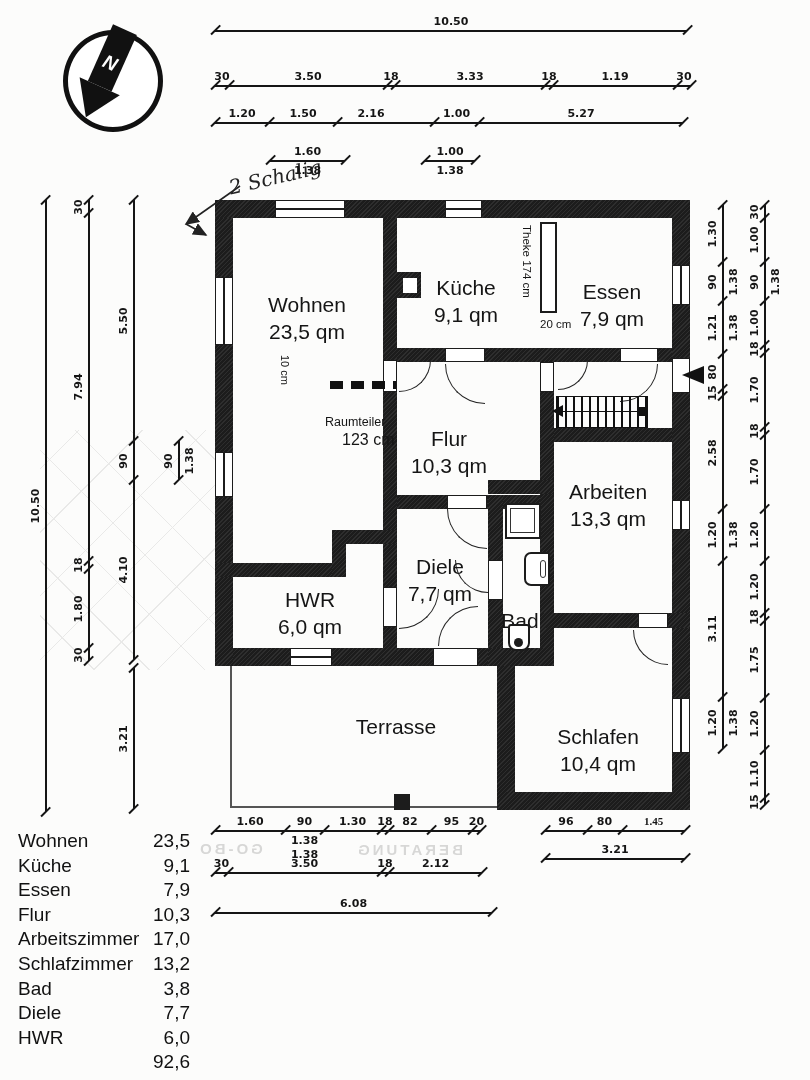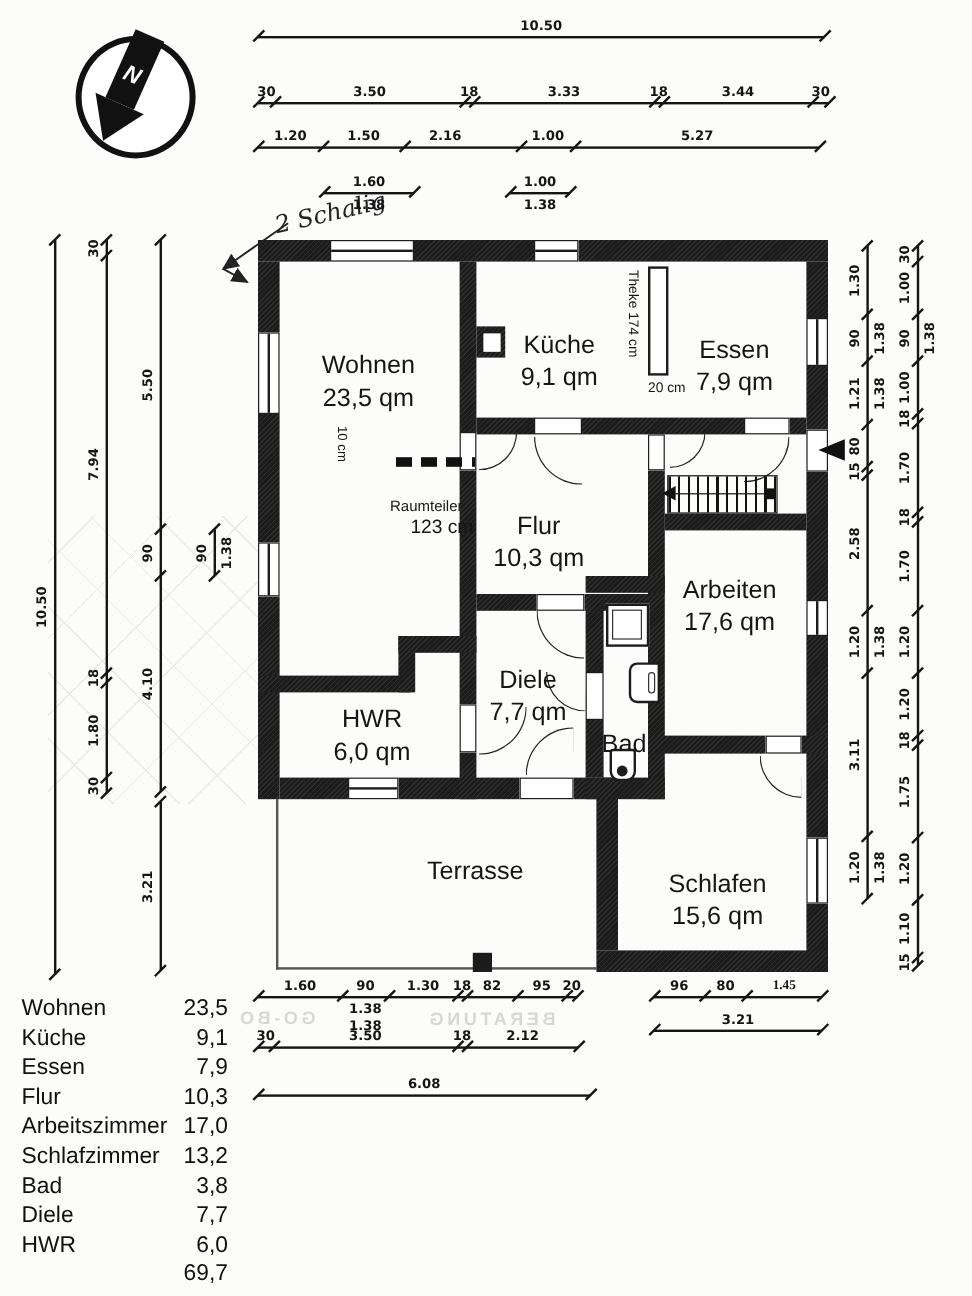--- a/index.html
+++ b/index.html
@@ -136,57 +136,57 @@
       <div class="room-label" style="left: 612px; top: 305px;">
         <div>Essen</div>
         <div>7,9 qm</div>
       </div>
       <div class="room-label" style="left: 449px; top: 452px;">
         <div>Flur</div>
         <div>10,3 qm</div>
       </div>
       <div class="room-label" style="left: 608px; top: 505px;">
         <div>Arbeiten</div>
-        <div>17,6 qm</div>
+        <div>13,3 qm</div>
       </div>
       <div class="room-label" style="left: 440px; top: 580px;">
         <div>Diele</div>
         <div>7,7 qm</div>
       </div>
       <div class="room-label" style="left: 520px; top: 620px;">
         <div>Bad</div>
       </div>
       <div class="room-label" style="left: 310px; top: 613px;">
         <div>HWR</div>
         <div>6,0 qm</div>
       </div>
       <div class="room-label" style="left: 396px; top: 726px;">
         <div>Terrasse</div>
       </div>
       <div class="room-label" style="left: 598px; top: 750px;">
         <div>Schlafen</div>
-        <div>15,6 qm</div>
+        <div>10,4 qm</div>
       </div>
       <div class="dim-line" style="left: 215px; top: 30px; width: 472px; height: 1.5px;"></div>
       <div class="tick" style="left: 208.5px; top: 29.2px;"></div>
       <div class="dim-label" style="left: 451px; top: 15px; transform: translateX(-50%);">10.50</div>
       <div class="tick" style="left: 680.5px; top: 29.2px;"></div>
       <div class="dim-line" style="left: 215px; top: 85px; width: 476px; height: 1.5px;"></div>
       <div class="tick" style="left: 208.5px; top: 84.2px;"></div>
       <div class="dim-label" style="left: 222px; top: 70px; transform: translateX(-50%);">30</div>
       <div class="tick" style="left: 222.5px; top: 84.2px;"></div>
       <div class="dim-label" style="left: 308px; top: 70px; transform: translateX(-50%);">3.50</div>
       <div class="tick" style="left: 380.5px; top: 84.2px;"></div>
       <div class="dim-label" style="left: 391px; top: 70px; transform: translateX(-50%);">18</div>
       <div class="tick" style="left: 388.5px; top: 84.2px;"></div>
       <div class="dim-label" style="left: 470px; top: 70px; transform: translateX(-50%);">3.33</div>
       <div class="tick" style="left: 538.5px; top: 84.2px;"></div>
       <div class="dim-label" style="left: 549px; top: 70px; transform: translateX(-50%);">18</div>
       <div class="tick" style="left: 546.5px; top: 84.2px;"></div>
-      <div class="dim-label" style="left: 615px; top: 70px; transform: translateX(-50%);">3.44</div>
+      <div class="dim-label" style="left: 615px; top: 70px; transform: translateX(-50%);">1.19</div>
       <div class="tick" style="left: 670.5px; top: 84.2px;"></div>
       <div class="dim-label" style="left: 684px; top: 70px; transform: translateX(-50%);">30</div>
       <div class="tick" style="left: 684.5px; top: 84.2px;"></div>
       <div class="dim-line" style="left: 215px; top: 122px; width: 468px; height: 1.5px;"></div>
       <div class="tick" style="left: 208.5px; top: 121.2px;"></div>
       <div class="dim-label" style="left: 242px; top: 107px; transform: translateX(-50%);">1.20</div>
       <div class="tick" style="left: 262.5px; top: 121.2px;"></div>
       <div class="dim-label" style="left: 303px; top: 107px; transform: translateX(-50%);">1.50</div>
       <div class="tick" style="left: 330.5px; top: 121.2px;"></div>
       <div class="dim-label" style="left: 371px; top: 107px; transform: translateX(-50%);">2.16</div>
@@ -401,17 +401,17 @@
       <div class="table-row" style="top: 1002.2px;">
         <span class="nm">Diele</span>
         <span class="val">7,7</span>
       </div>
       <div class="table-row" style="top: 1026.8px;">
         <span class="nm">HWR</span>
         <span class="val">6,0</span>
       </div>
       <div class="table-row" style="top: 1051.4px;">
         <span class="nm"></span>
-        <span class="val">69,7</span>
+        <span class="val">92,6</span>
       </div>
     </div>
 
 </div>
 
 </body></html>

